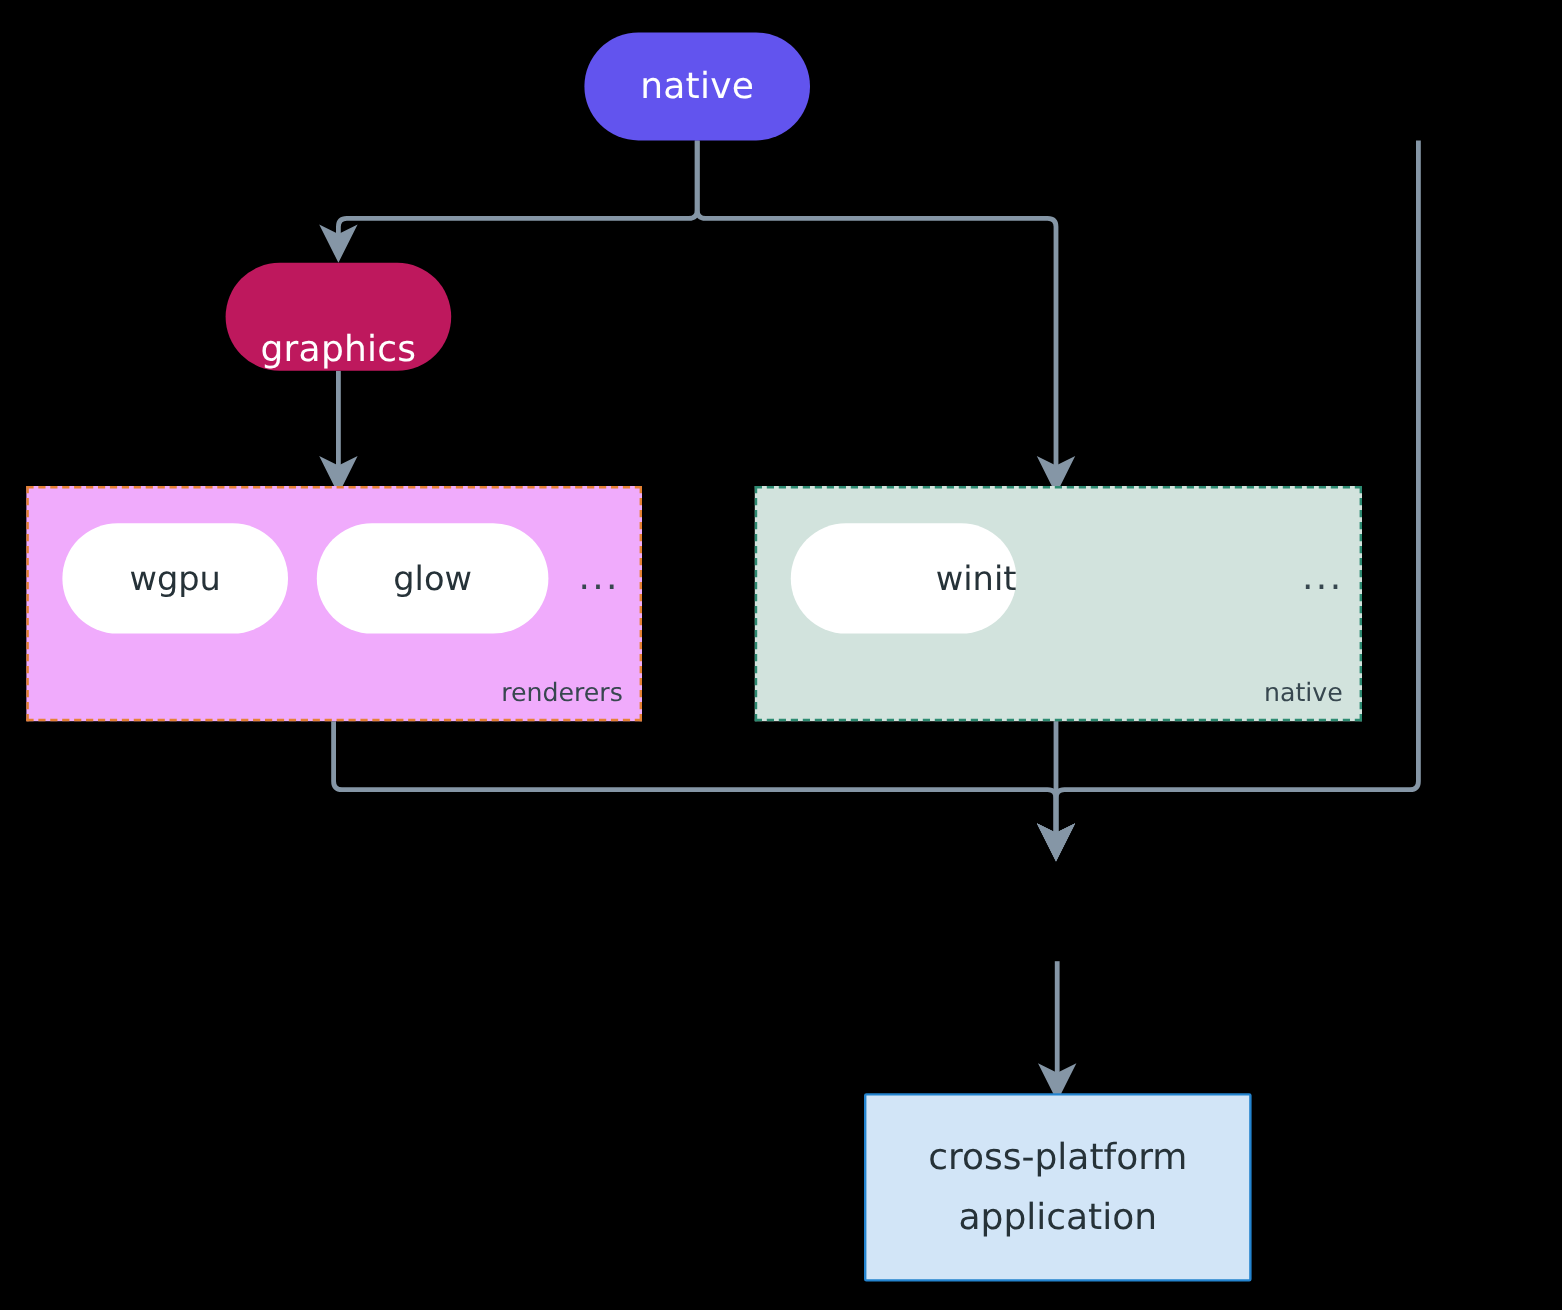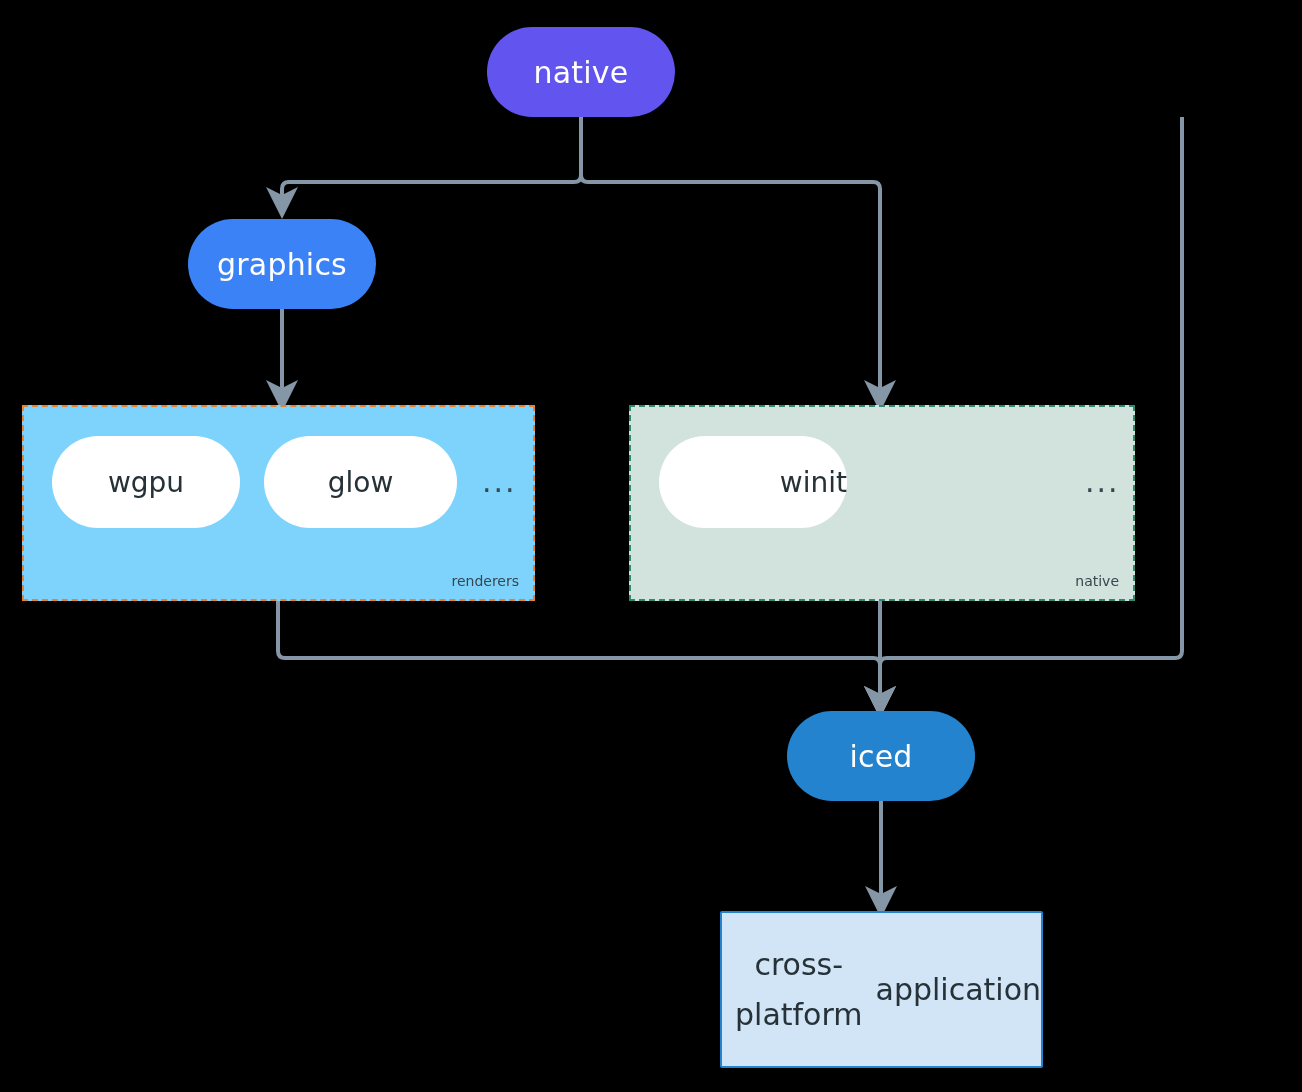--- a/index.html
+++ b/index.html
@@ -48,49 +48,50 @@
     background: #6254EE;
   }
   #node-web {
     left: 1088px; top: 27px;
     width: 188px; height: 90px;
     background: #6254EE;
   }
   #node-graphics {
     left: 188px; top: 219px;
     width: 188px; height: 90px;
-    background: #3b82f6;
+    background: #be185d;
+    align-items: flex-end;
   }
   #node-iced {
     left: 787px; top: 711px;
     width: 188px; height: 90px;
     background: #2383CE;
   }
   
   .group-box {
     position: absolute;
     box-sizing: border-box;
   }
   #group-renderers {
     left: 22px; top: 405px;
     width: 513px; height: 196px;
-    background: #7dd3fc;
+    background: #f0abfc;
     border: 2px dashed #E58234;
   }
   #group-shells {
     left: 629px; top: 405px;
     width: 506px; height: 196px;
     background: #D2E3DD;
     border: 2px dashed #2E8B72;
   }
   .group-label {
     position: absolute;
     right: 14px;
     bottom: 10px;
-    font-size: 14px;
+    font-size: 21px;
     color: #37474F;
   }
   
   .sub-pill {
     position: absolute;
     box-sizing: border-box;
     background: #FFFFFF;
     border-radius: 999px;
     display: flex;
     align-items: center;
@@ -117,21 +118,21 @@
   
   #node-application {
     left: 720px; top: 911px;
     width: 323px; height: 157px;
     background: #D2E5F7;
     border: 2px solid #2383CE;
     border-radius: 2px;
     color: #263238;
     font-size: 30px;
     line-height: 1.65;
-    flex-direction: row;
+    flex-direction: column;
   }
 </style>
 </head>
 <body>
 
 <div id="diagram-root">
 
   <svg id="edges" viewBox="0 0 1302 1092" xmlns="http://www.w3.org/2000/svg">
     <defs>
       <marker id="arrowhead" markerWidth="10" markerHeight="10" refX="5" refY="5" orient="auto" markerUnits="strokeWidth">
@@ -186,22 +187,19 @@
   </div>
 
   <div class="group-box" id="group-shells">
     <div class="sub-pill" id="pill-winit">
       <span>winit</span>
     </div>
     <div class="ellipsis" id="dots-shells">...</div>
     <div class="group-label">native</div>
   </div>
 
-  <div class="node pill-node" id="node-iced">
-    <span>iced</span>
-  </div>
 
   <div class="node" id="node-application">
     <span>cross-platform</span>
     <span>application</span>
   </div>
 
 </div>
 
 </body></html>

